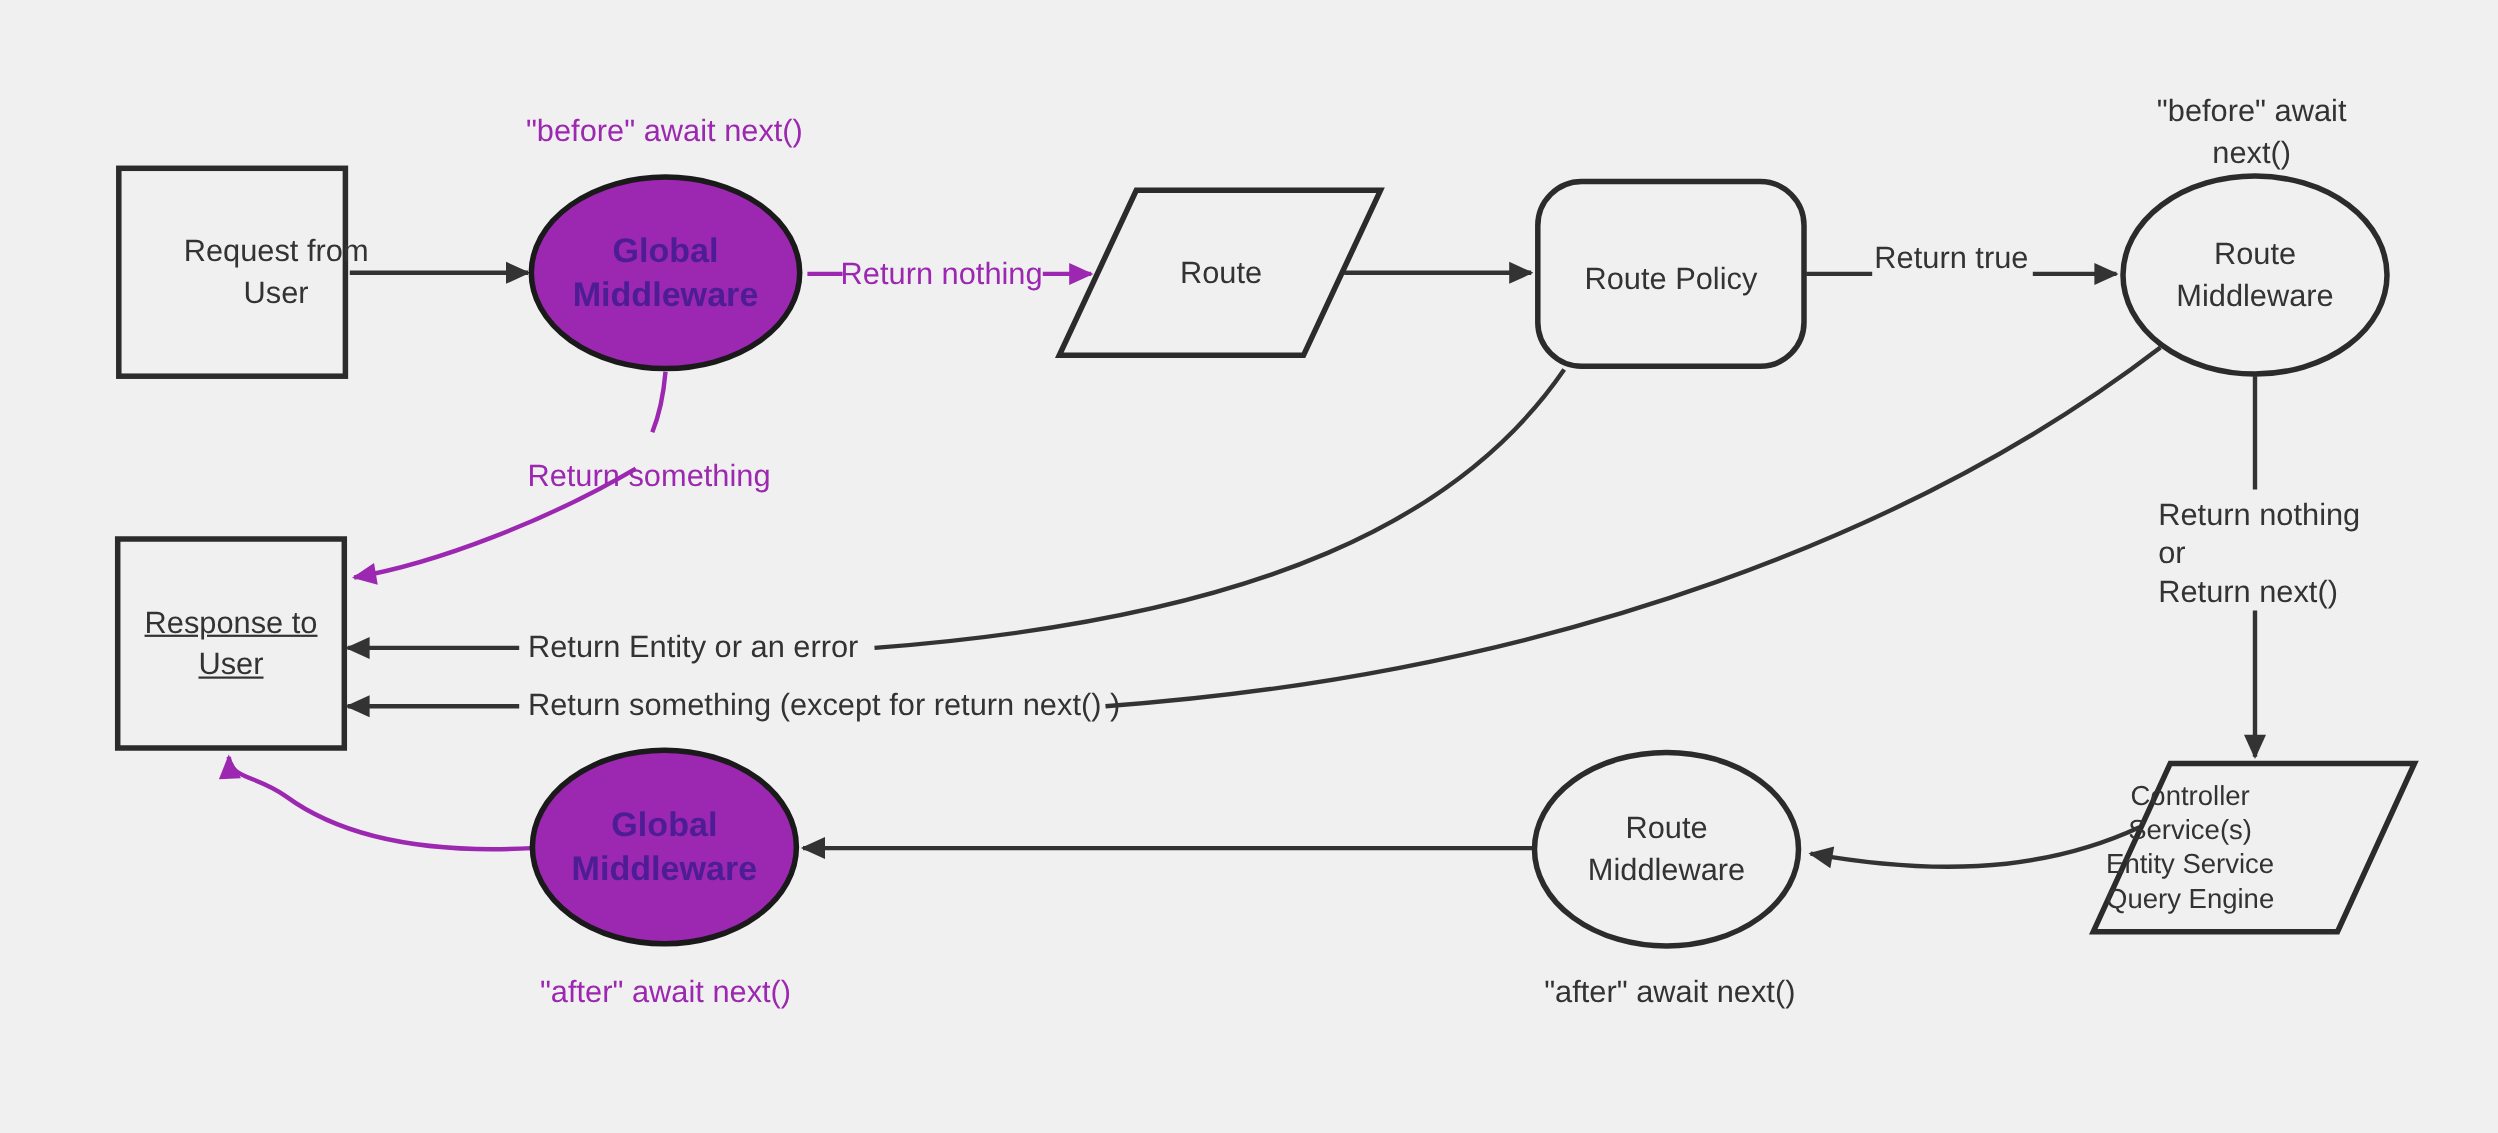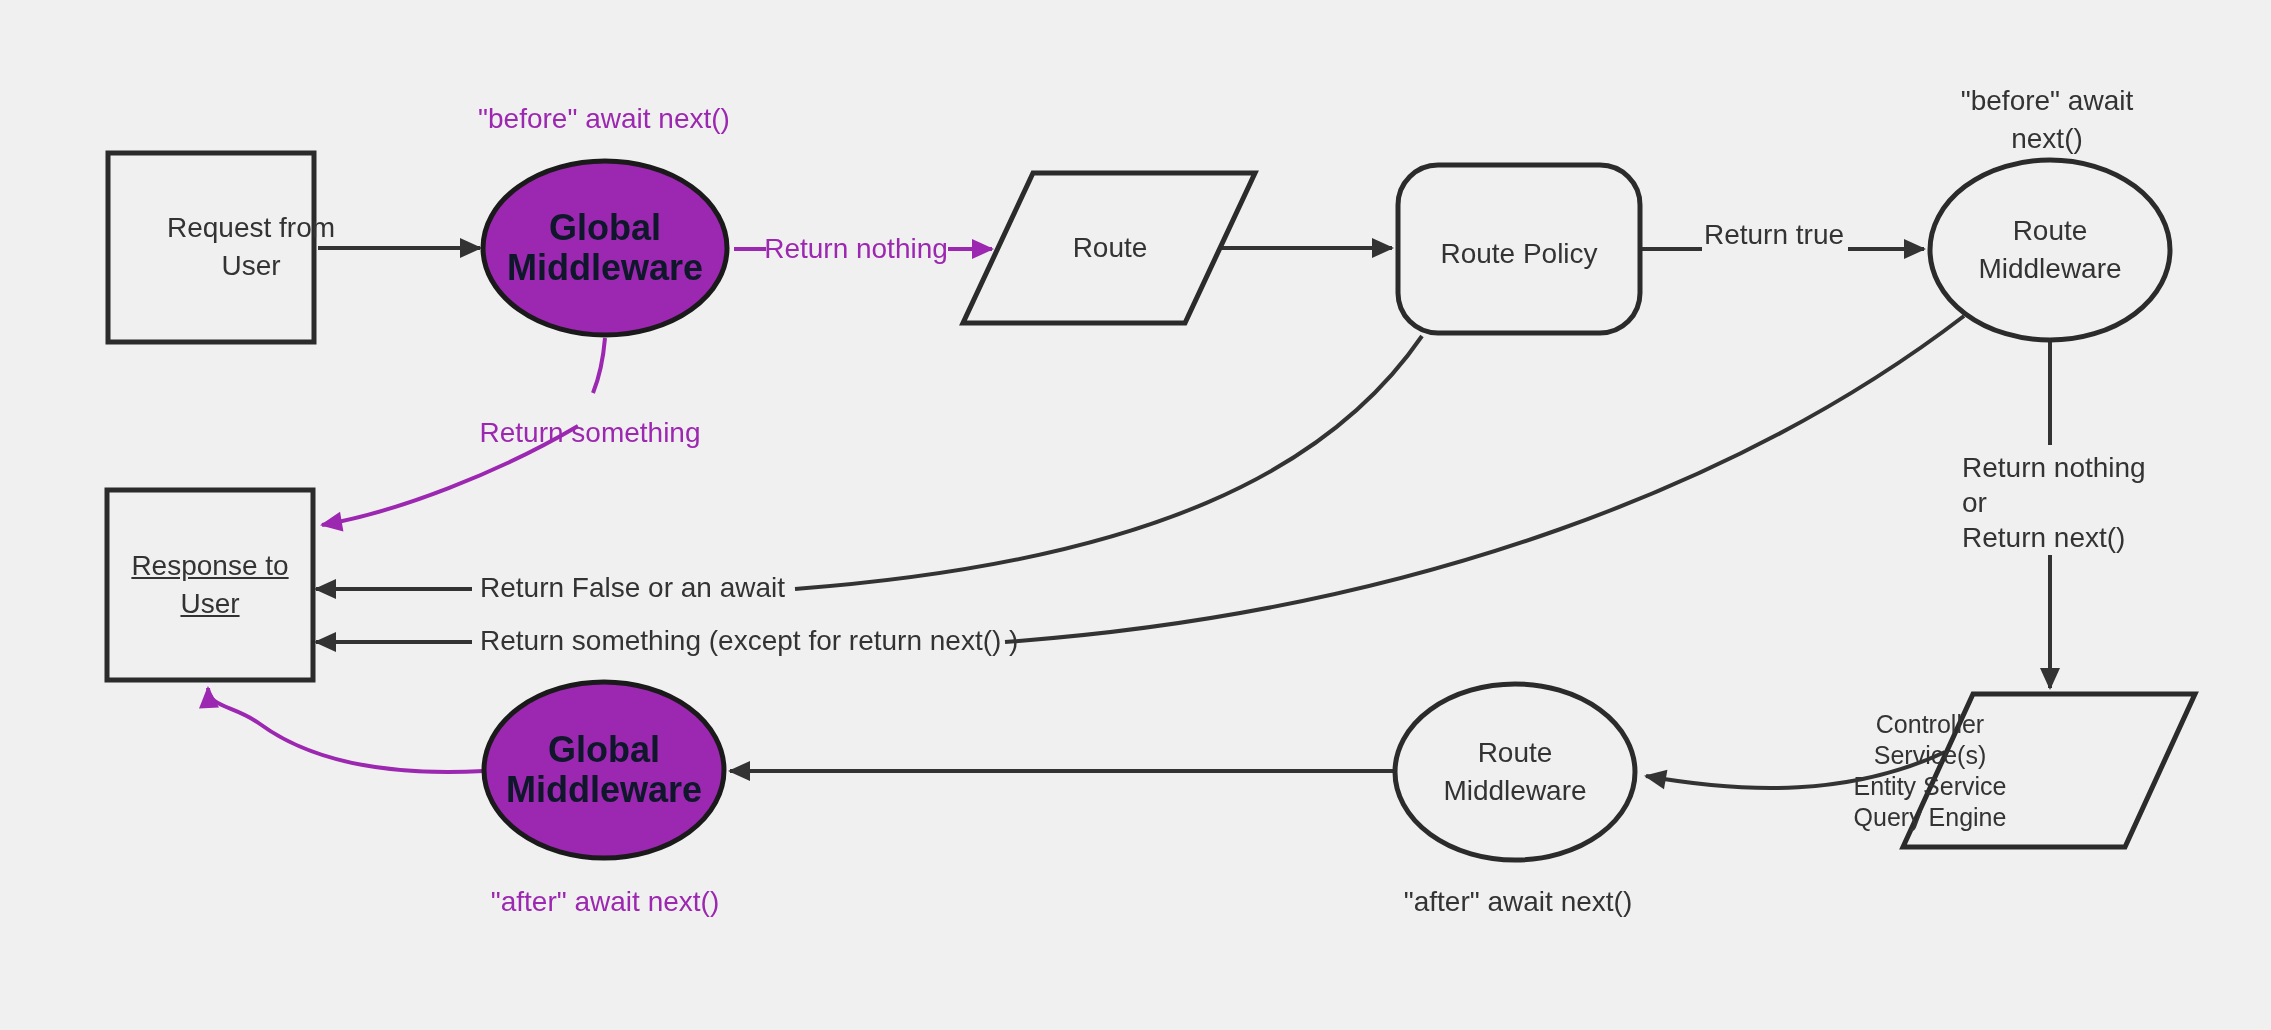--- a/index.html
+++ b/index.html
@@ -30,21 +30,21 @@
   .lbl{
     position:absolute;
     white-space:pre-line;
     font-size:28px;
     color:var(--dark);
     text-align:center;
     line-height:38px;
     transform:translate(-50%,-50%);
   }
   .lbl.node{color:var(--dark);}
-  .lbl.on-purple{color:#0f172a;font-weight:700;font-size:36px;line-height:40px;}
+  .lbl.on-purple{color:#4c1d95;font-weight:700;font-size:31px;line-height:40px;}
   .lbl.purple-text{color:var(--purple);}
   .lbl.small{font-size:25px;line-height:31px;}
   .lbl.left-anchor{transform:translateY(-50%);text-align:left;}
   .lbl.block-left{transform:none;text-align:left;line-height:35px;}
 </style>
 </head>
 <body>
 
 <div class="canvas">
 
@@ -106,38 +106,38 @@
   </svg>
 
   <div class="lbl node" style="left:211px;top:247px;margin-left:40px;">Request from
 User</div>
   <div class="lbl on-purple" style="left:605px;top:248px;">Global
 Middleware</div>
   <div class="lbl node" style="left:1110px;top:248px;">Route</div>
   <div class="lbl node" style="left:1519px;top:254px;">Route Policy</div>
   <div class="lbl node" style="left:2050px;top:250px;">Route
 Middleware</div>
-  <div class="lbl node small" style="left:1930px;top:771px;">Controller
+  <div class="lbl node small" style="left:1991px;top:771px;">Controller
 Service(s)
 Entity Service
 Query Engine</div>
   <div class="lbl node" style="left:1515px;top:772px;">Route
 Middleware</div>
   <div class="lbl on-purple" style="left:604px;top:770px;">Global
 Middleware</div>
   <div class="lbl node" style="left:210px;top:585px;text-decoration:underline;">Response to
 User</div>
 
   <div class="lbl purple-text" style="left:604px;top:119px;">"before" await next()</div>
   <div class="lbl" style="left:2047px;top:120px;">"before" await next()</div>
   <div class="lbl" style="left:1518px;top:902px;">"after" await next()</div>
   <div class="lbl purple-text" style="left:605px;top:902px;">"after" await next()</div>
 
   <div class="lbl purple-text" style="left:856px;top:249px;">Return nothing</div>
   <div class="lbl" style="left:1774px;top:235px;">Return true</div>
   <div class="lbl purple-text" style="left:590px;top:410px;margin-top:23px;">Return something</div>
-  <div class="lbl left-anchor" style="left:480px;top:588px;">Return False or an await</div>
+  <div class="lbl left-anchor" style="left:480px;top:588px;">Return Entity or an error</div>
   <div class="lbl left-anchor" style="left:480px;top:641px;">Return something (except for return next() )</div>
   <div class="lbl block-left" style="left:1962px;top:450px;">Return nothing
 or
 Return next()</div>
 
 </div>
 
 </body></html>

